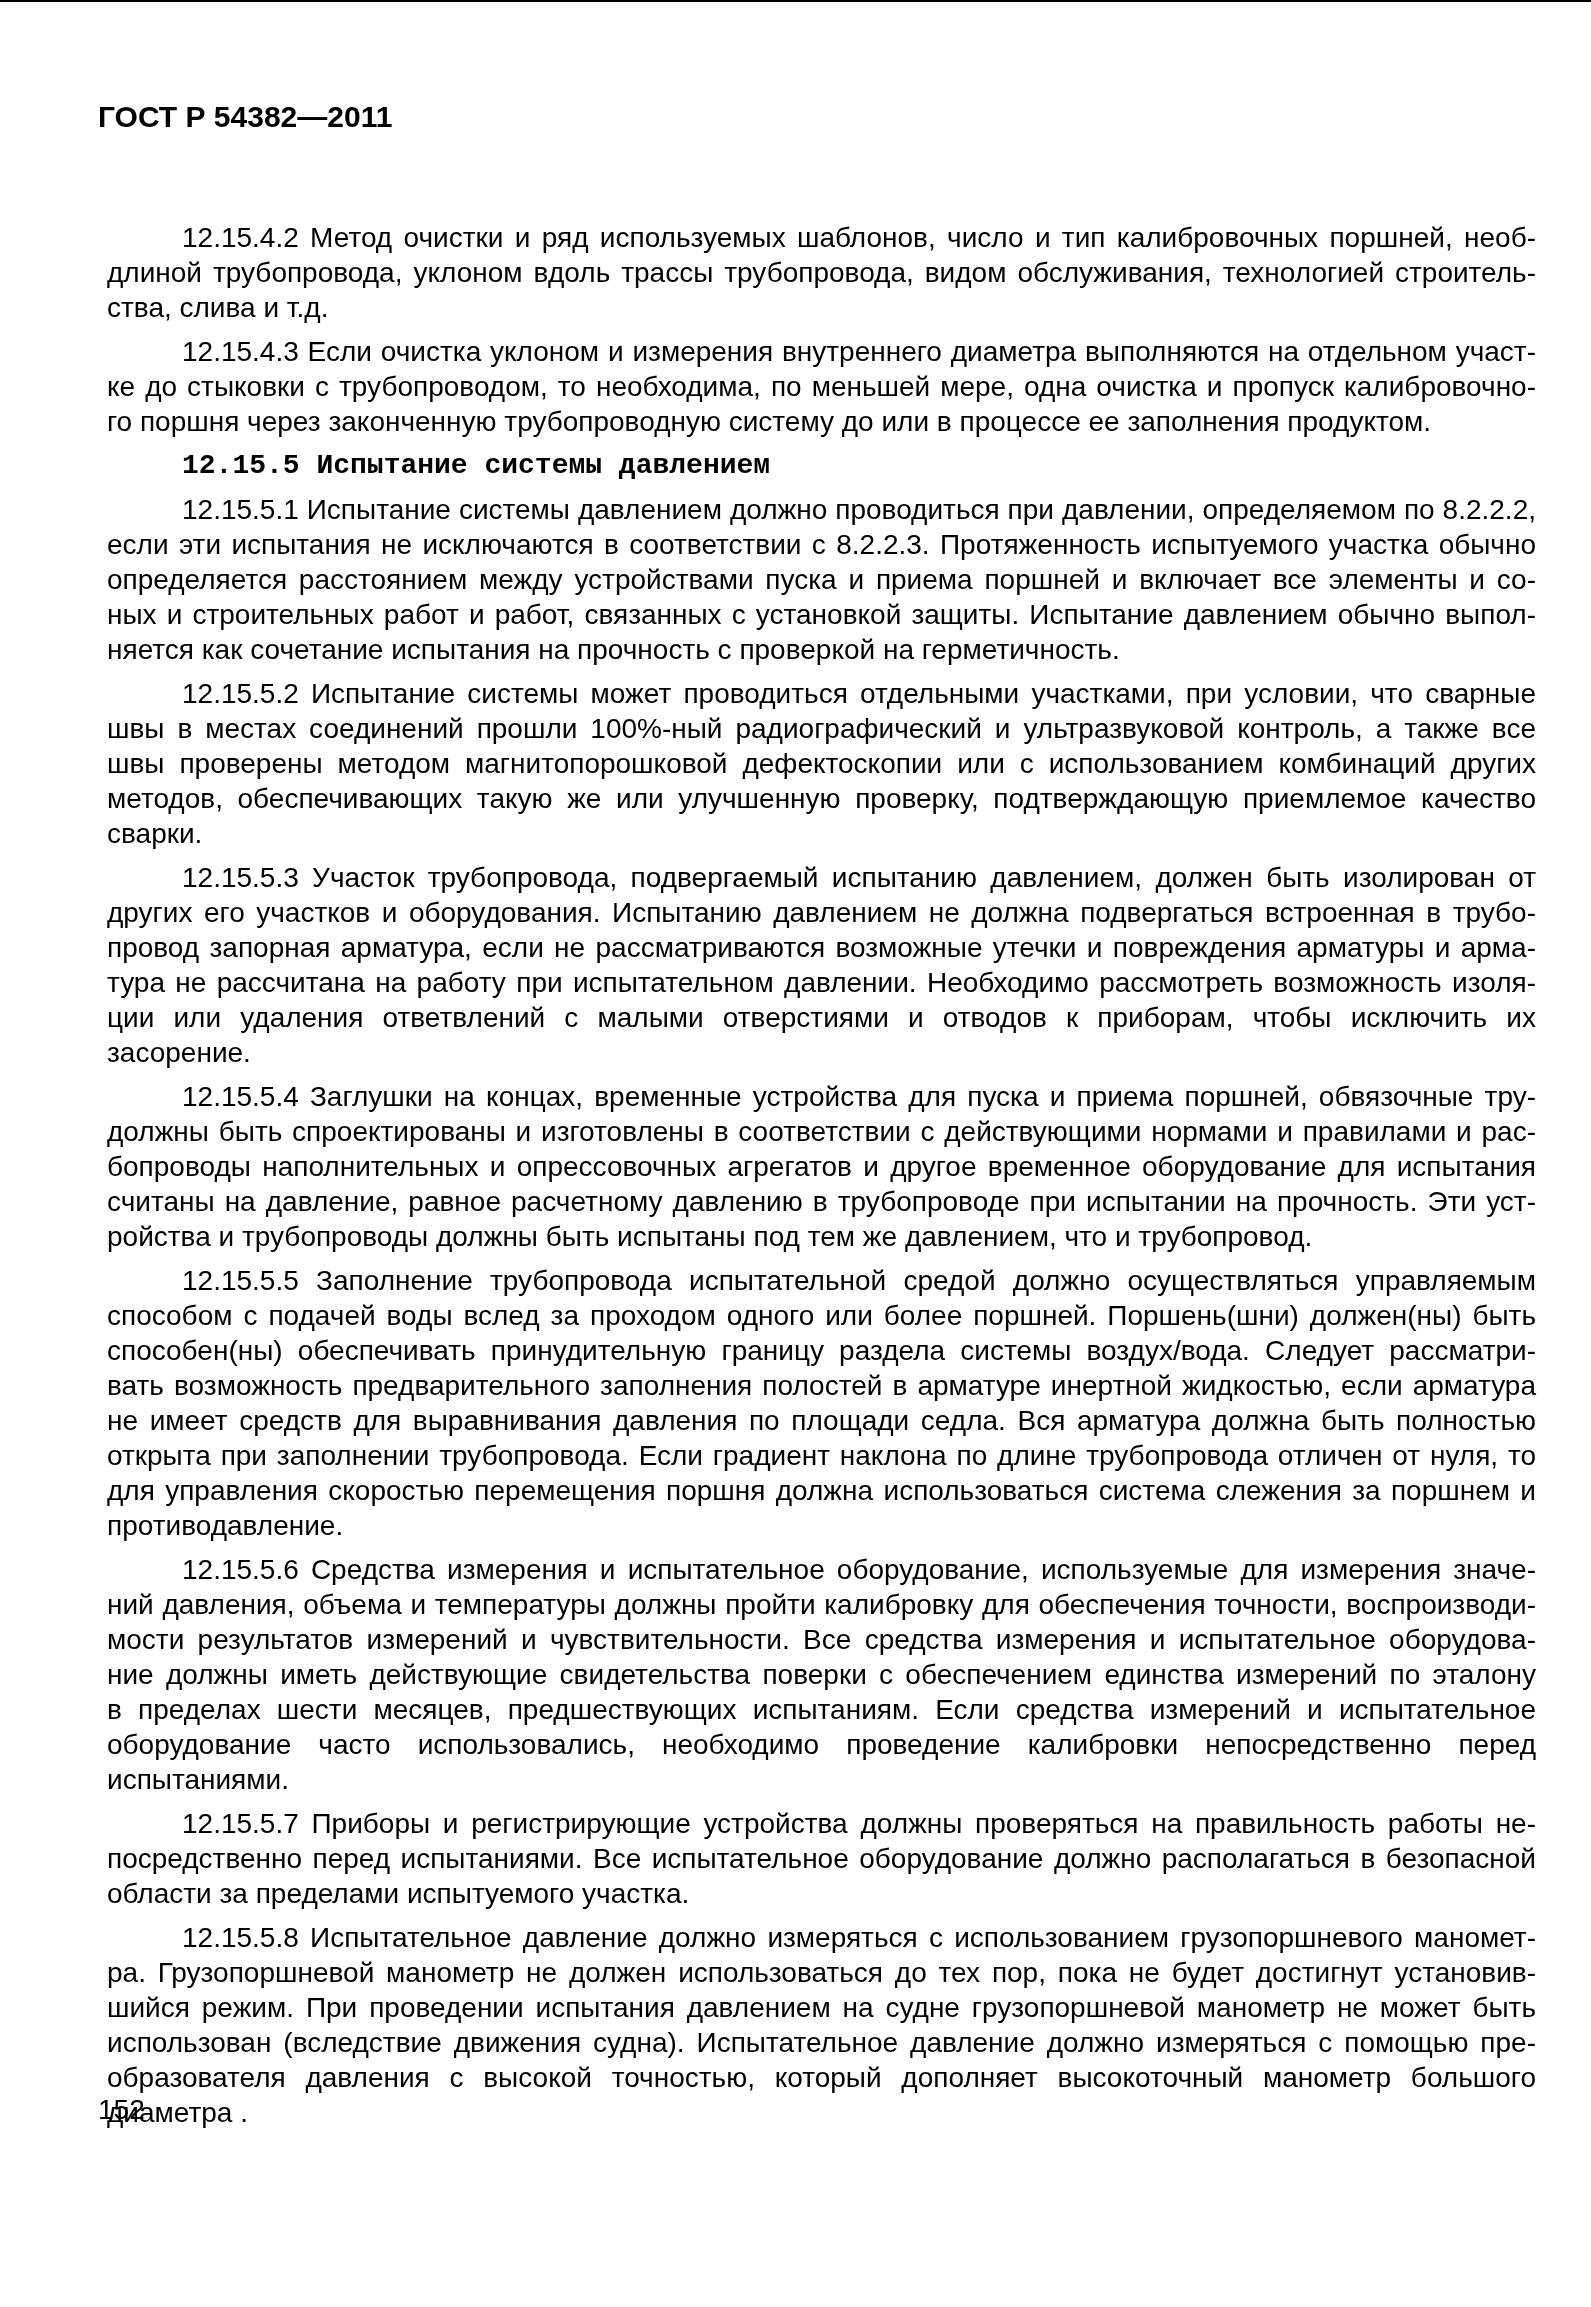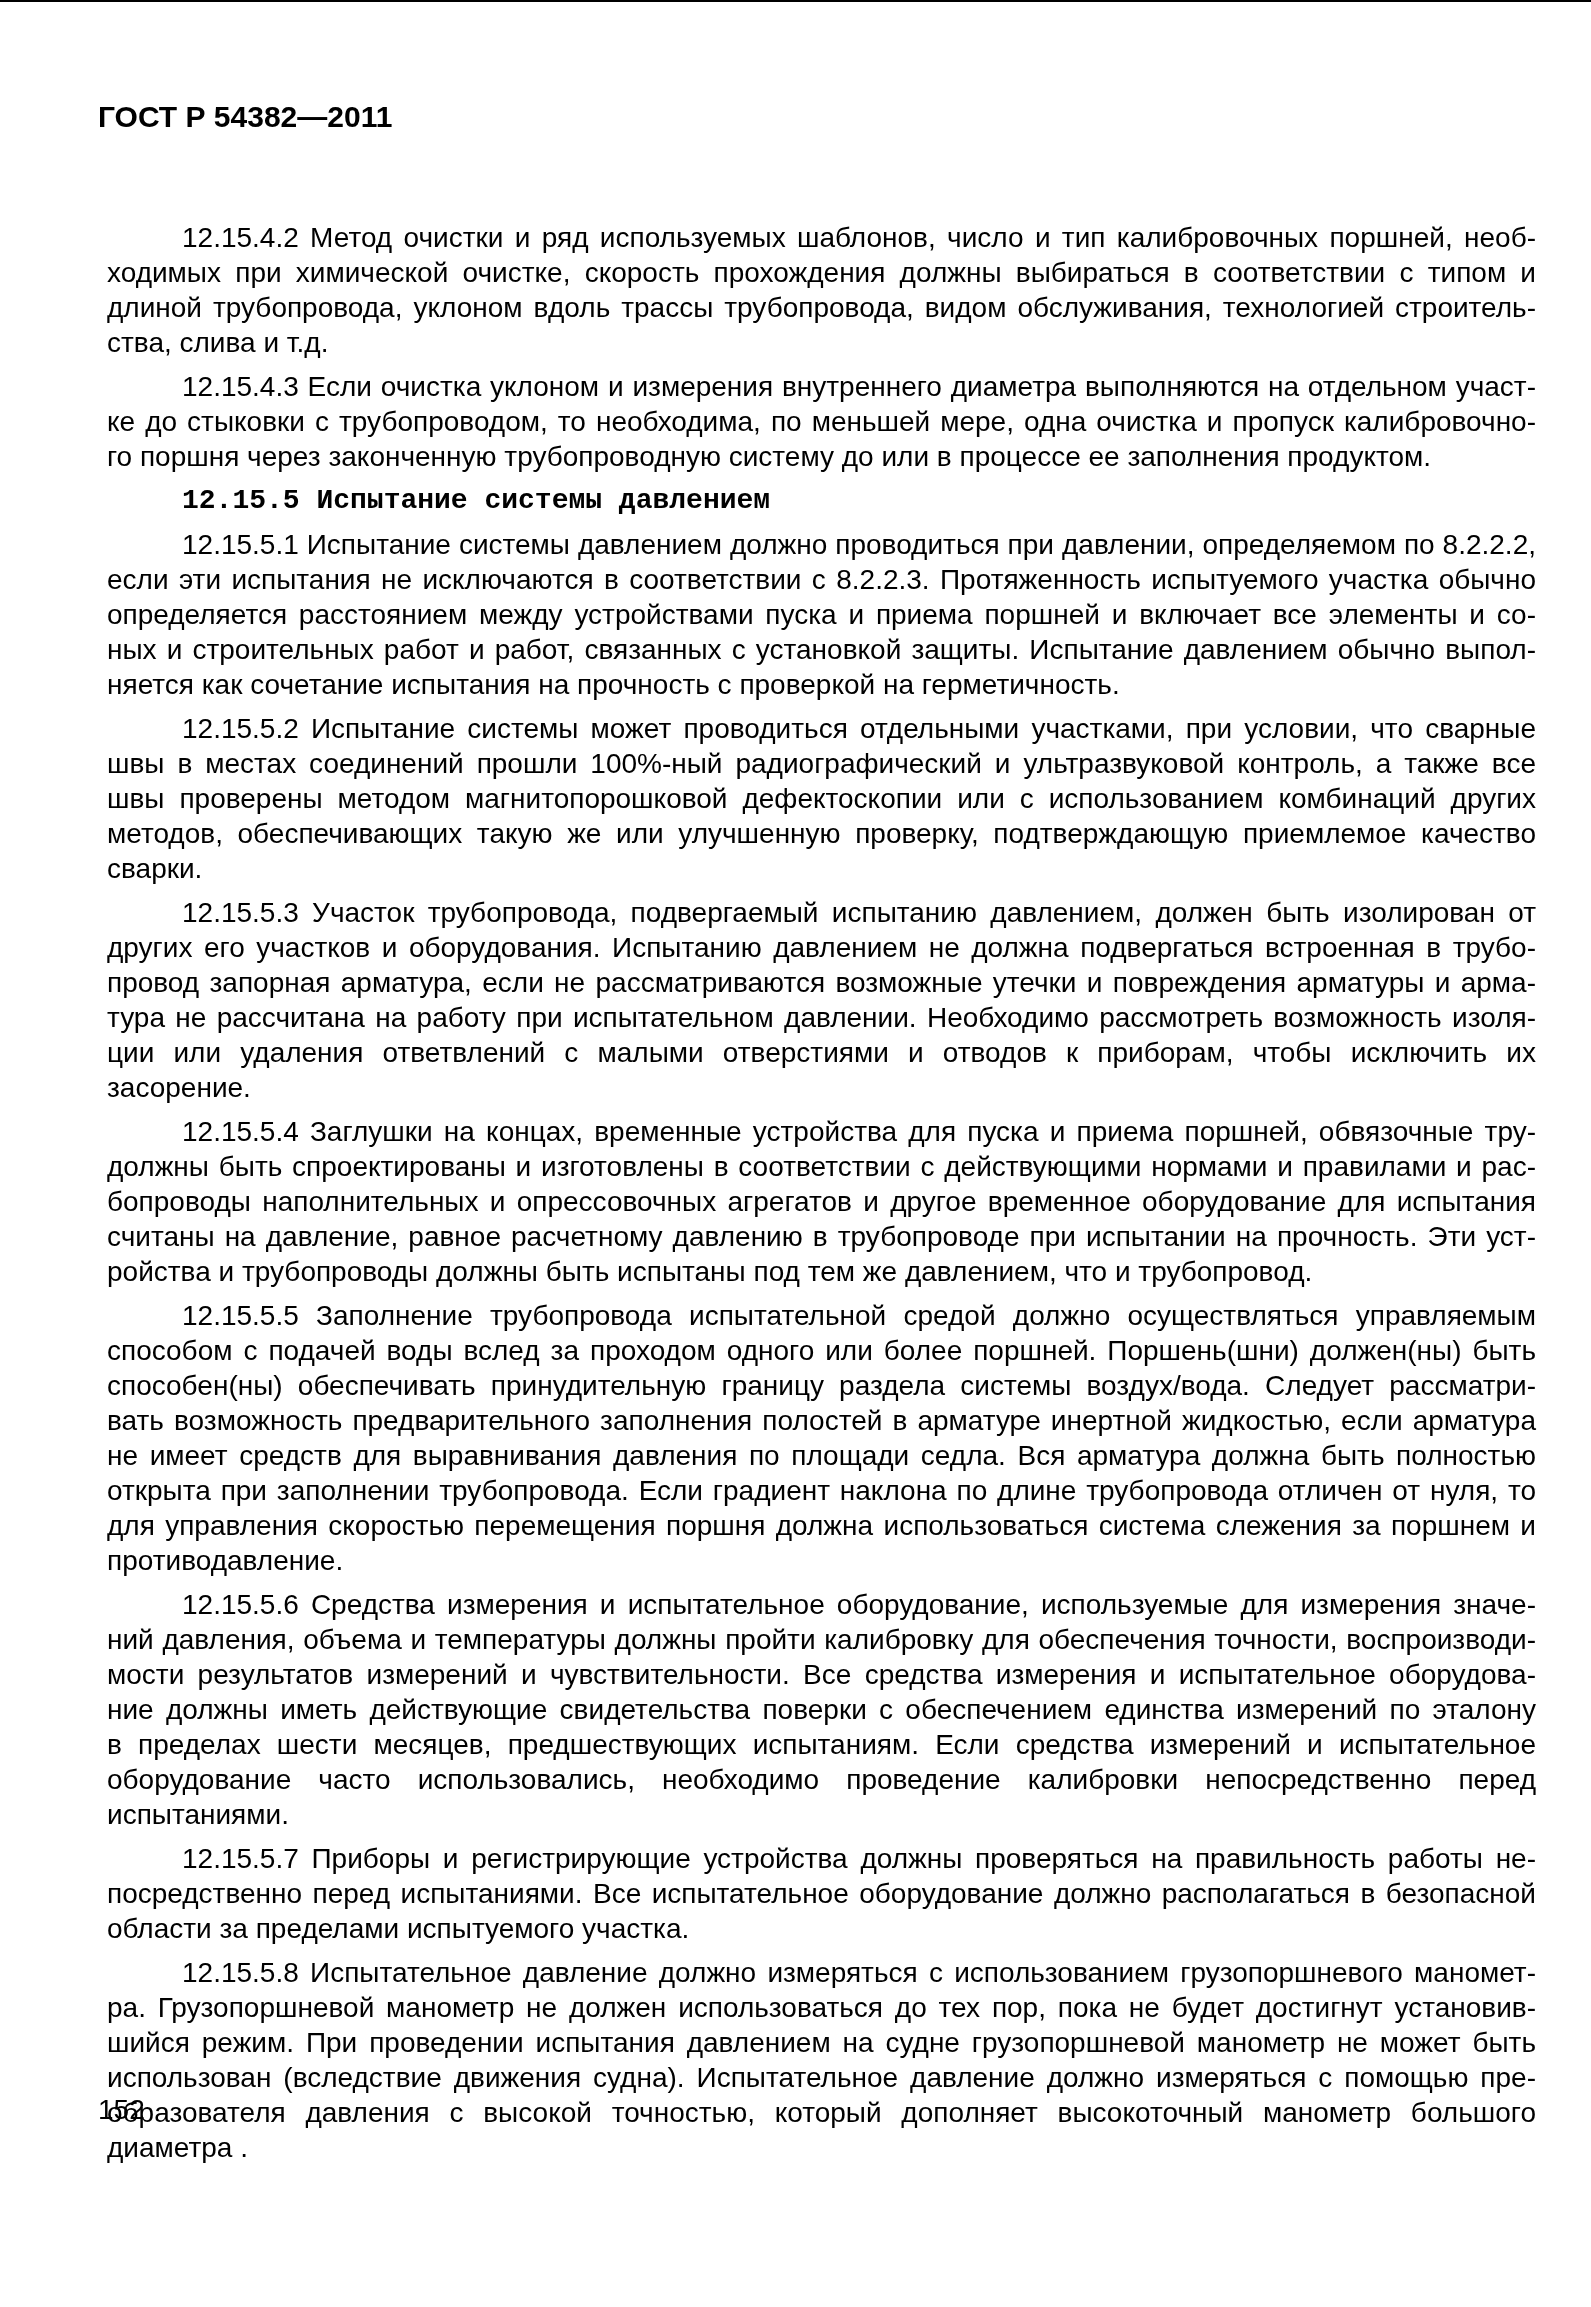--- a/index.html
+++ b/index.html
@@ -74,21 +74,20 @@
 
 <div class="page">
   <div class="scan-edge-top"></div>
   <div class="scan-edge-right"></div>
 
   <div class="doc-header">ГОСТ Р 54382—2011</div>
 
   <div class="doc-body" id="doc-body">
       <div class="para body">
         <div class="line first">12.15.4.2 Метод очистки и ряд используемых шаблонов, число и тип калибровочных поршней, необ-</div>
-        <div class="line">ходимых при химической очистке, скорость прохождения должны выбираться в соответствии с типом и</div>
         <div class="line">длиной трубопровода, уклоном вдоль трассы трубопровода, видом обслуживания, технологией строитель-</div>
         <div class="line last">ства, слива и т.д.</div>
       </div>
       <div class="para body">
         <div class="line first">12.15.4.3 Если очистка уклоном и измерения внутреннего диаметра выполняются на отдельном участ-</div>
         <div class="line">ке до стыковки с трубопроводом, то необходима, по меньшей мере, одна очистка и пропуск калибровочно-</div>
         <div class="line last">го поршня через законченную трубопроводную систему до или в процессе ее заполнения продуктом.</div>
       </div>
       <div class="para heading">
         <div class="line first last">12.15.5 Испытание системы давлением</div>

